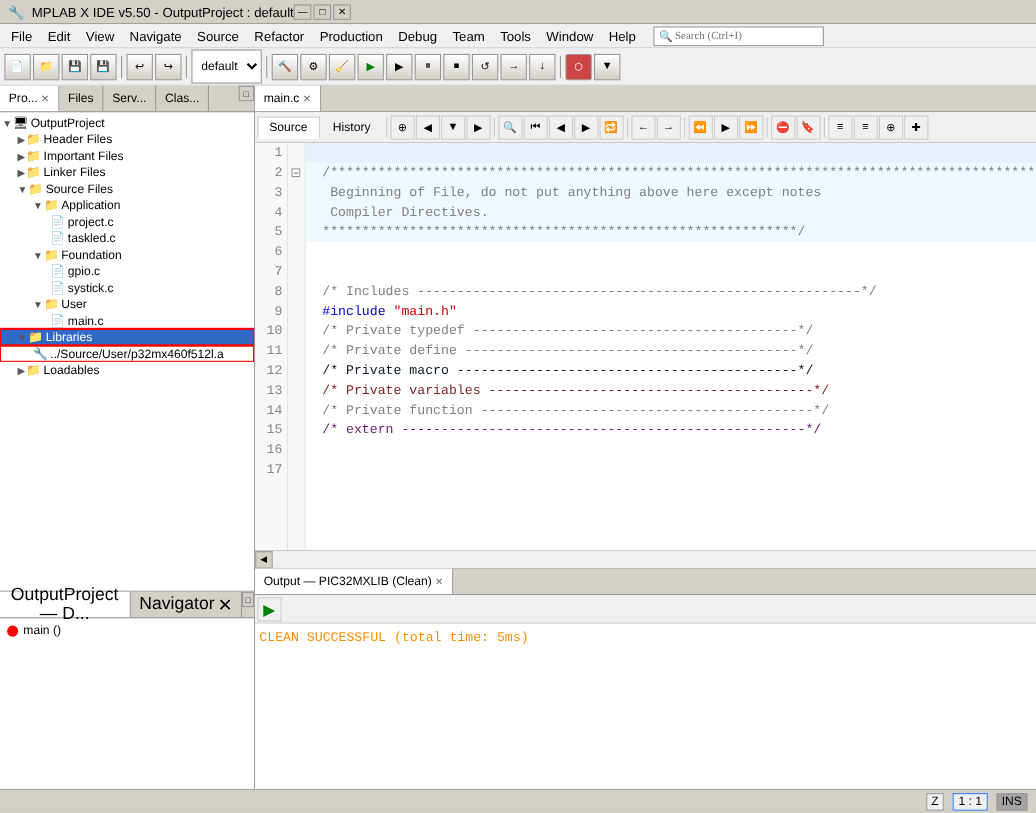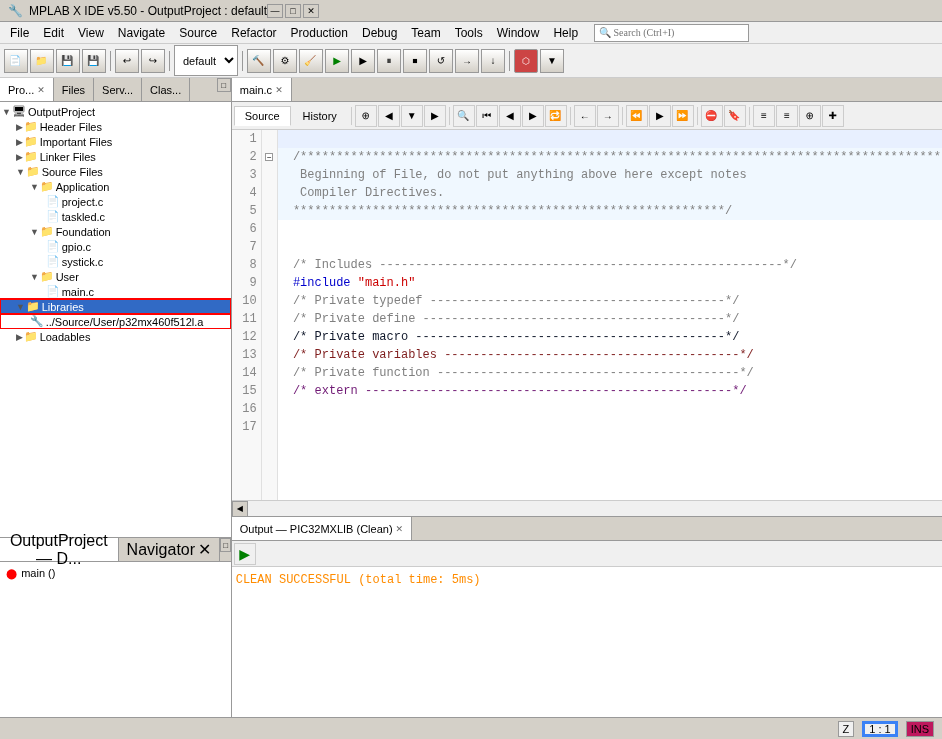--- a/index.html
+++ b/index.html
@@ -416,16 +416,16 @@
         </div>
 
       </div>
     </div>
   </div>
 </div>
 
 <div id="statusbar" style="height:22px; background:#d4d0c8; border-top:1px solid #999; display:flex; align-items:center; padding:0 8px; font-size:11px; gap:8px;">
   <div class="status-right" style="margin-left:auto; display:flex; gap:8px; align-items:center;">
     <div class="status-box" style="border:1px solid #999; padding:0 4px; background:#f0f0f0; height:16px; display:flex; align-items:center; font-size:11px;">Z</div>
-    <div class="status-box" style="border:3px solid #3b82f6; padding:0 4px; background:#f0f0f0; height:16px; display:flex; align-items:center; font-size:11px;">1 : 1</div>
-    <div class="status-box" style="border:1px solid #999; padding:0 4px; background:#be185d; height:16px; display:flex; align-items:center; font-size:11px;">INS</div>
+    <div class="status-box" style="border:1px solid #3b82f6; padding:0 4px; background:#f0f0f0; height:16px; display:flex; align-items:center; font-size:11px;">1 : 1</div>
+    <div class="status-box" style="border:1px solid #999; padding:0 4px; background:#a3a3a3; height:16px; display:flex; align-items:center; font-size:11px;">INS</div>
   </div>
 </div>
 
 </body></html>

